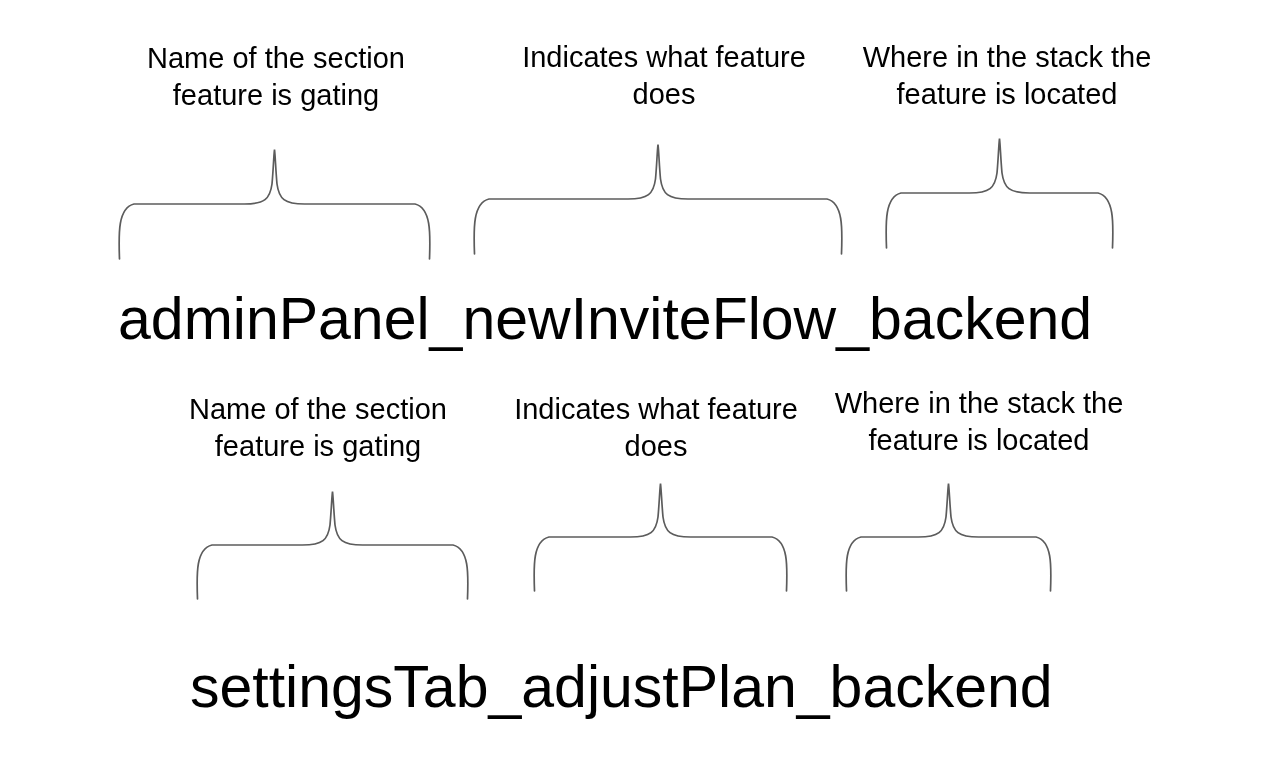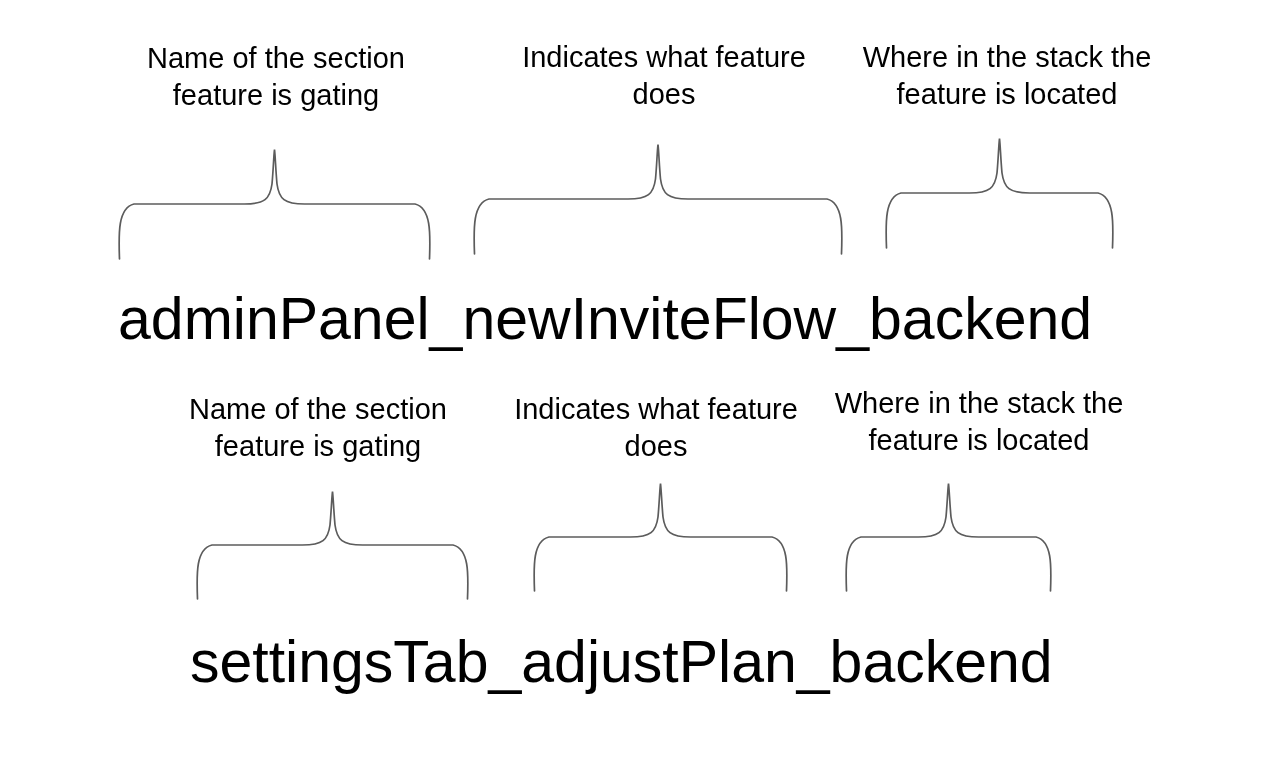--- a/index.html
+++ b/index.html
@@ -93,15 +93,15 @@
     </svg>
 
   <svg class="brace" style="left:533px; top:481px;" width="255" height="110" viewBox="0 0 255 110">
       <path d="M 1.5 110 C 0.5 84 0 60 16 56 L 97.5 56 C 117.5 56 123 51 125 36 C 126.3 22 126.7 8.5 127.5 2.5 C 128.3 8.5 128.7 22 130 36 C 132 51 137.5 56 157.5 56 L 239 56 C 255 60 254.5 84 253.5 110" fill="none" stroke="#5c5c5c" stroke-width="1.7" stroke-linecap="round"></path>
     </svg>
 
   <svg class="brace" style="left:845px; top:481px;" width="207" height="110" viewBox="0 0 207 110">
       <path d="M 1.5 110 C 0.5 84 0 60 16 56 L 73.5 56 C 93.5 56 99 51 101 36 C 102.3 22 102.7 8.5 103.5 2.5 C 104.3 8.5 104.7 22 106 36 C 108 51 113.5 56 133.5 56 L 191 56 C 207 60 206.5 84 205.5 110" fill="none" stroke="#5c5c5c" stroke-width="1.7" stroke-linecap="round"></path>
     </svg>
 
-  <div class="flag-name" style="left:190px; top:608px;">settingsTab_adjustPlan_backend</div>
+  <div class="flag-name" style="left:190px; top:633px;">settingsTab_adjustPlan_backend</div>
 
 </div>
 
 </body></html>

